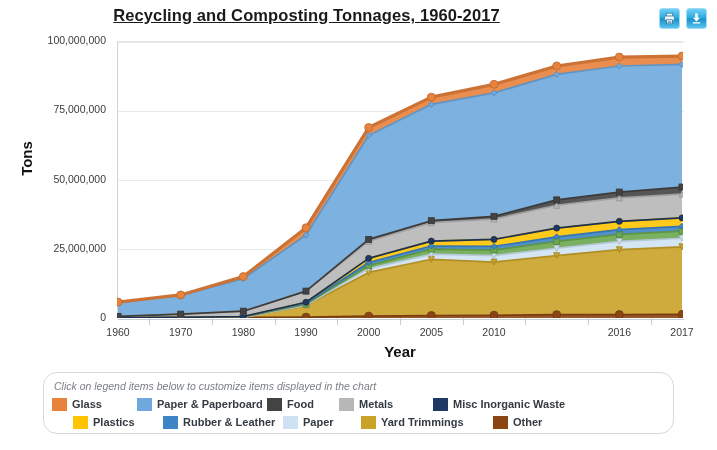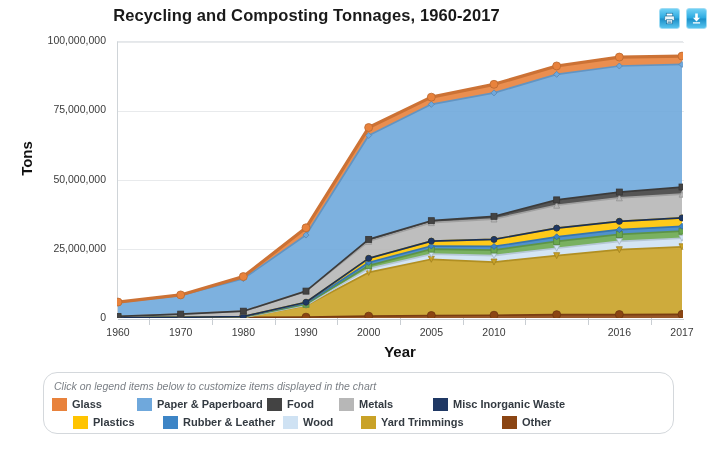--- a/index.html
+++ b/index.html
@@ -19,20 +19,21 @@
   
   #chart-title {
     position: absolute;
     left: 0; top: 6px;
     width: 613px;
     text-align: center;
     font-size: 16.5px;
     font-weight: bold;
     color: #1a1a1a;
     letter-spacing: 0.1px;
+    text-decoration: underline;
   }
 
   
   #toolbar {
     position: absolute;
     right: 10px; top: 8px;
     display: flex;
     gap: 6px;
   }
   .tool-btn {
@@ -396,26 +397,26 @@
         <div class="legend-item" style="width: 90px; margin-left: 21px;">
           <span class="legend-swatch" style="background: rgb(255, 196, 0);"></span>
           <span class="legend-label">Plastics</span>
         </div>
         <div class="legend-item" style="width: 120px;">
           <span class="legend-swatch" style="background: rgb(61, 133, 198);"></span>
           <span class="legend-label">Rubber &amp; Leather</span>
         </div>
         <div class="legend-item" style="width: 78px;">
           <span class="legend-swatch" style="background: rgb(207, 226, 243);"></span>
-          <span class="legend-label">Wood</span>
+          <span class="legend-label">Paper</span>
         </div>
         <div class="legend-item" style="width: 132px;">
           <span class="legend-swatch" style="background: rgb(201, 162, 39);"></span>
           <span class="legend-label">Yard Trimmings</span>
         </div>
-        <div class="legend-item" style="width: 70px; margin-left: 9px;">
+        <div class="legend-item" style="width: 70px;">
           <span class="legend-swatch" style="background: rgb(139, 69, 19);"></span>
           <span class="legend-label">Other</span>
         </div>
       </div>
   </div>
 
 </div>
 
 </body></html>

